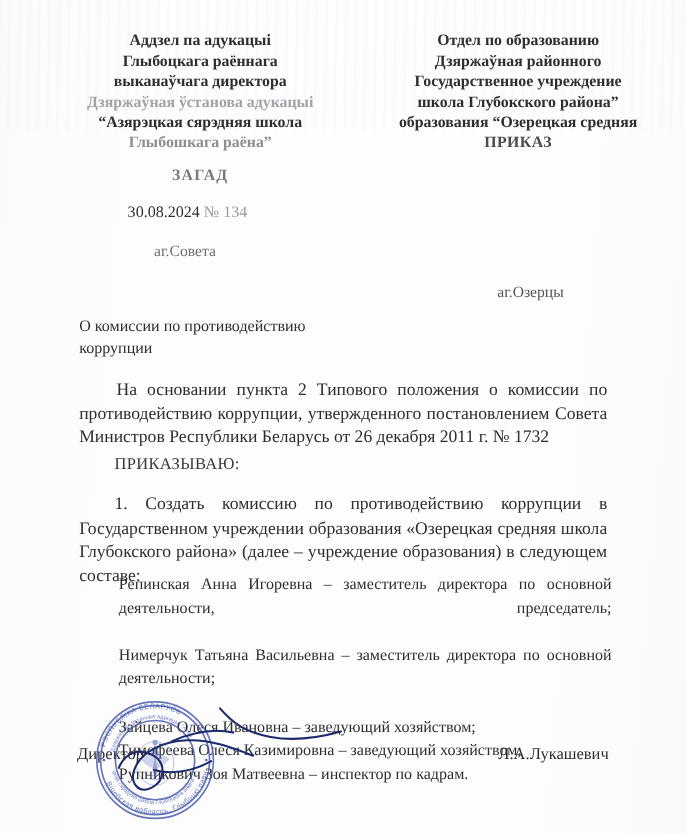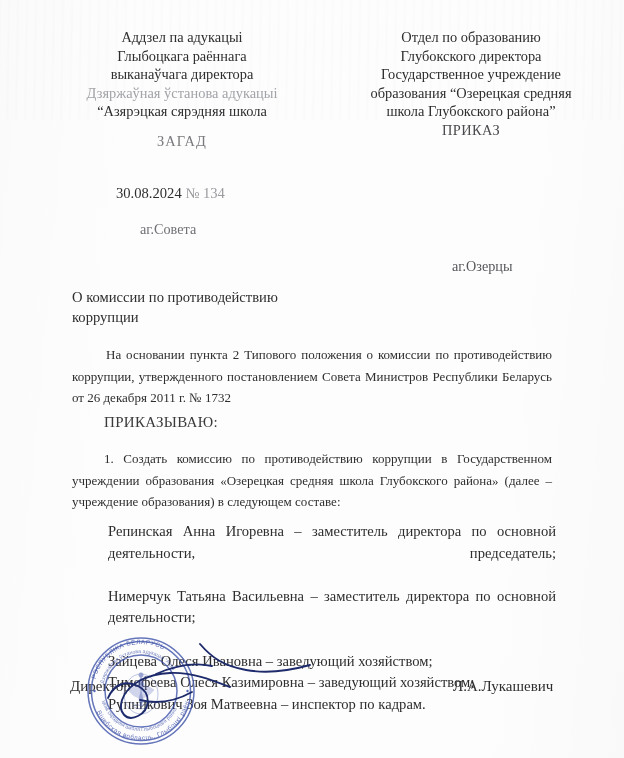--- a/index.html
+++ b/index.html
@@ -47,20 +47,21 @@
     top: 28px;
     left: 0;
     width: 624px;
     display: flex;
     justify-content: space-between;
   }
   .hdr-col {
     text-align: center;
     font-size: 14.4px;
     line-height: 18.6px;
+    font-weight: bold;
   }
   .hdr-left {
     width: 268px;
     margin-left: 48px;
   }
   .hdr-right {
     width: 250px;
     margin-right: 28px;
   }
   .hdr-line { display: block; white-space: nowrap; }
@@ -113,21 +114,21 @@
     width: 270px;
     font-size: 14.6px;
     line-height: 20px;
   }
 
   
   .para {
     position: absolute;
     left: 72px;
     width: 480px;
-    font-size: 13px;
+    font-size: 16px;
     line-height: 21.5px;
     text-align: justify;
   }
   .para-basis { top: 344px; }
   .para-basis .lead { padding-left: 34px; }
 
   .order-word {
     position: absolute;
     top: 414px;
     left: 104px;
@@ -201,29 +202,30 @@
   <div class="content">
 
     <div class="header">
 
       <div class="hdr-col hdr-left">
         <span class="hdr-line">Аддзел  па адукацыі</span>
         <span class="hdr-line">Глыбоцкага раённага</span>
         <span class="hdr-line">выканаўчага директора</span>
         <span class="hdr-line faint">Дзяржаўная ўстанова адукацыі</span>
         <span class="hdr-line">“Азярэцкая сярэдняя школа</span>
+        <span class="hdr-line faded">Глыбошкага раёна”</span>
         <span class="doc-kind">ЗАГАД</span>
       </div>
 
       <div class="hdr-col hdr-right">
         <span class="hdr-line">Отдел по образованию</span>
-        <span class="hdr-line">Глубокского директора</span>
+        <span class="hdr-line">Дзяржаўная районного</span>
         <span class="hdr-line">Государственное учреждение</span>
+        <span class="hdr-line">школа Глубокского района”</span>
         <span class="hdr-line">образования “Озерецкая средняя</span>
-        <span class="hdr-line">школа Глубокского района”</span>
         <span class="doc-kind-right">ПРИКАЗ</span>
       </div>
 
     </div>
 
     <div class="docnum">
       <span>30.08.2024</span>
       <span class="num">№</span>
       <span class="num">134</span>
     </div>

